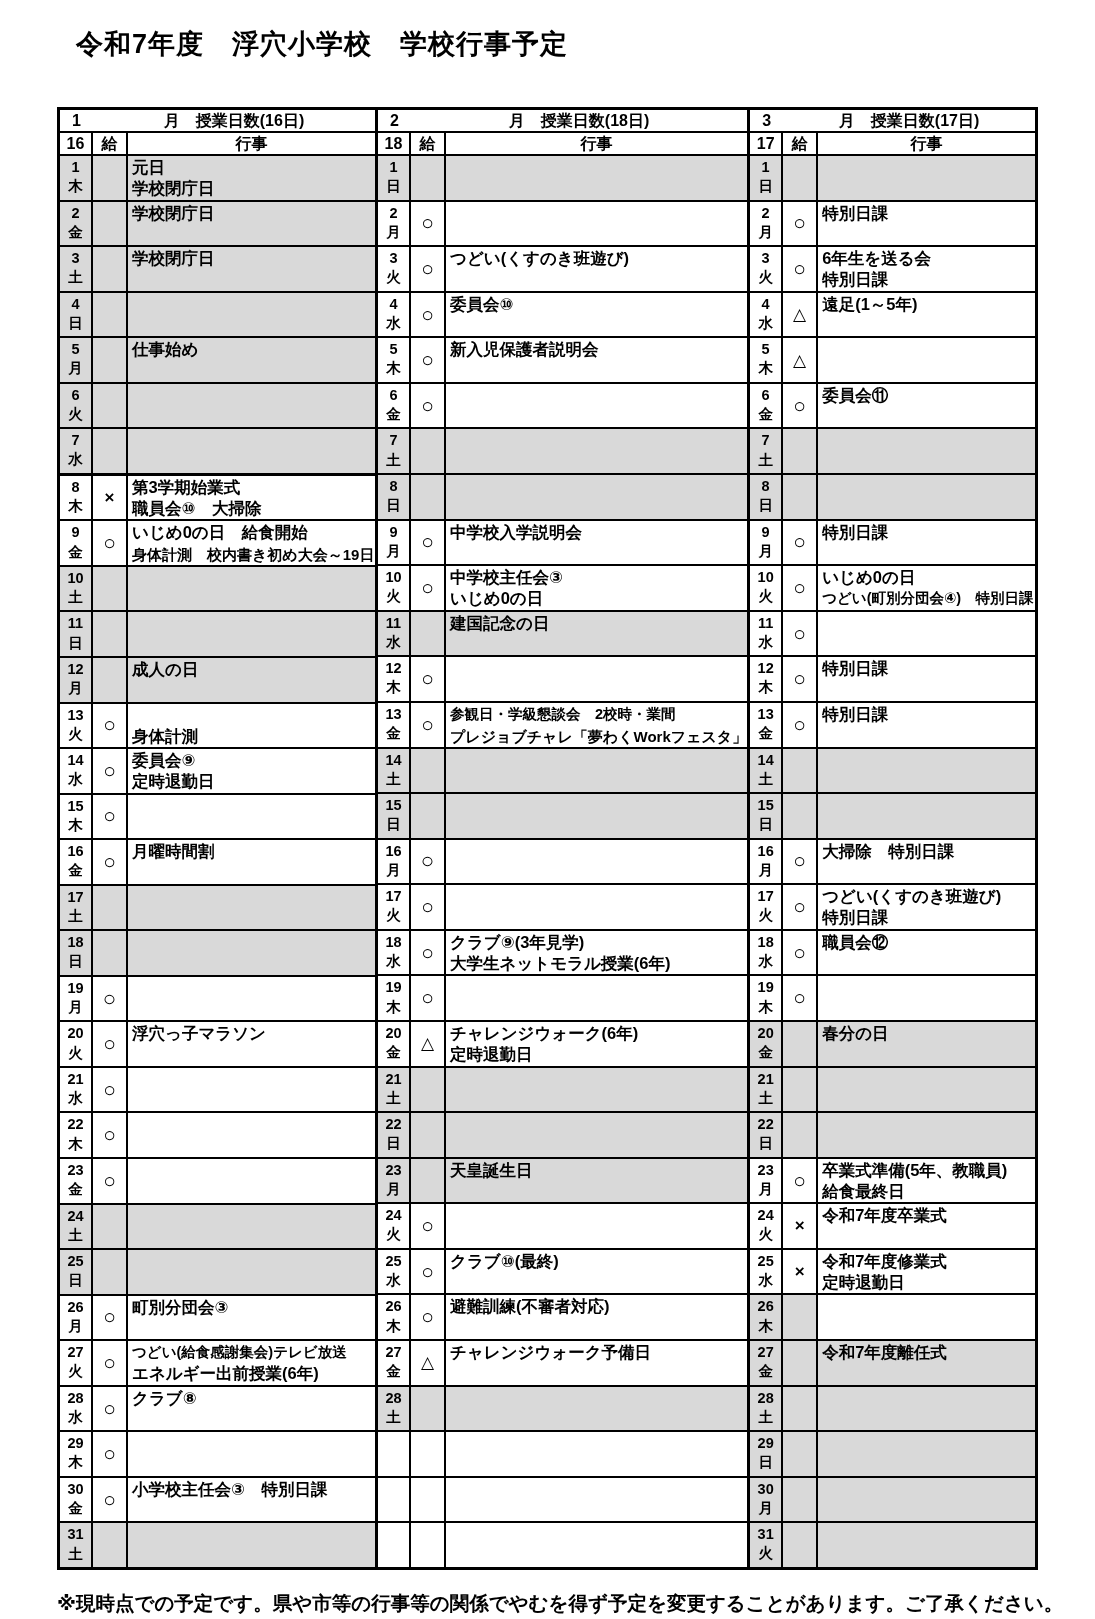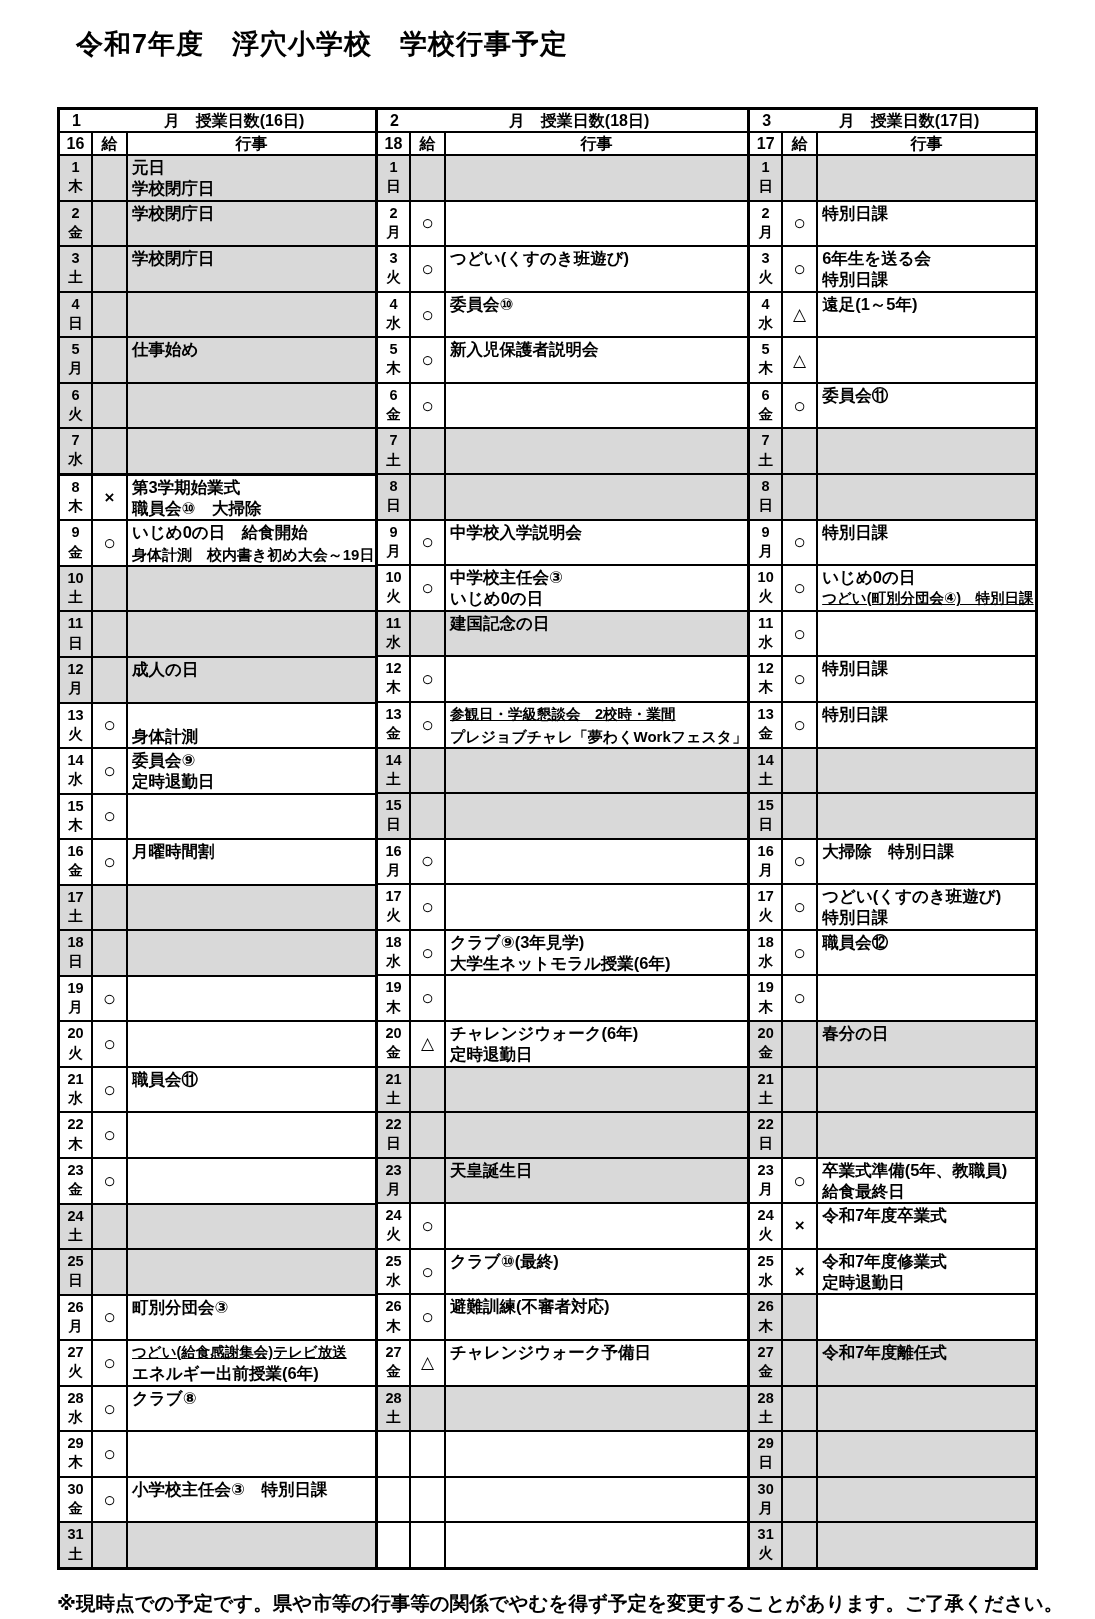--- a/index.html
+++ b/index.html
@@ -30,21 +30,21 @@
   .day-row:last-child{border-bottom:none;}
   .day-row.thick-top{border-top:3px solid #000;}
   .day-row.no-bottom{border-bottom:none;}
   .day-row.shaded .cell{background:#d9d9d9;}
   .cell{box-sizing:border-box;min-width:0;background:#fff;}
   .date-cell{width:33px;flex:0 0 33px;display:flex;flex-direction:column;align-items:center;
     justify-content:flex-start;padding-top:2px;font-size:14.5px;font-weight:bold;line-height:1.32;}
   .lunch-cell{width:35px;flex:0 0 35px;display:flex;align-items:center;justify-content:center;}
   .events-cell{flex:1 1 auto;padding:1px 0 0 4px;overflow:visible;position:relative;z-index:2;}
   .ev-line{font-size:16.5px;font-weight:600;line-height:1.28;white-space:nowrap;min-height:1.28em;}
-  .ev-line.mid{font-size:14.5px;line-height:1.45;text-decoration:underline;}
+  .ev-line.mid{font-size:14.5px;line-height:1.45;}
   .ev-line.small{font-size:15px;line-height:1.6;}
   .sym{font-weight:normal;}
   .sym-circle{font-size:21px;}
   .sym-circle.sym-bold{font-weight:bold;font-size:22px;}
   .sym-tri{font-size:17px;}
   .sym-x{font-size:17px;font-weight:bold;}
   .footnote{
     position:absolute;left:57px;top:1578px;width:1000px;
     font-size:19.5px;font-weight:bold;white-space:nowrap;margin-top:12px;
   }
@@ -257,31 +257,31 @@
         <div class="cell events-cell"></div>
       </div>
       <div class="day-row">
         <div class="cell date-cell vline">
           <div>20</div>
           <div>火</div>
         </div>
         <div class="cell lunch-cell vline">
           <div class="sym sym-circle">○</div>
         </div>
+        <div class="cell events-cell">
+          <div class="ev-line">浮穴っ子マラソン</div>
+        </div>
       </div>
       <div class="day-row">
         <div class="cell date-cell vline">
           <div>21</div>
           <div>水</div>
         </div>
         <div class="cell lunch-cell vline">
           <div class="sym sym-circle">○</div>
-        </div>
-        <div class="cell events-cell">
-          <div class="ev-line">職員会⑪</div>
         </div>
       </div>
       <div class="day-row">
         <div class="cell date-cell vline">
           <div>22</div>
           <div>木</div>
         </div>
         <div class="cell lunch-cell vline">
           <div class="sym sym-circle">○</div>
         </div>

